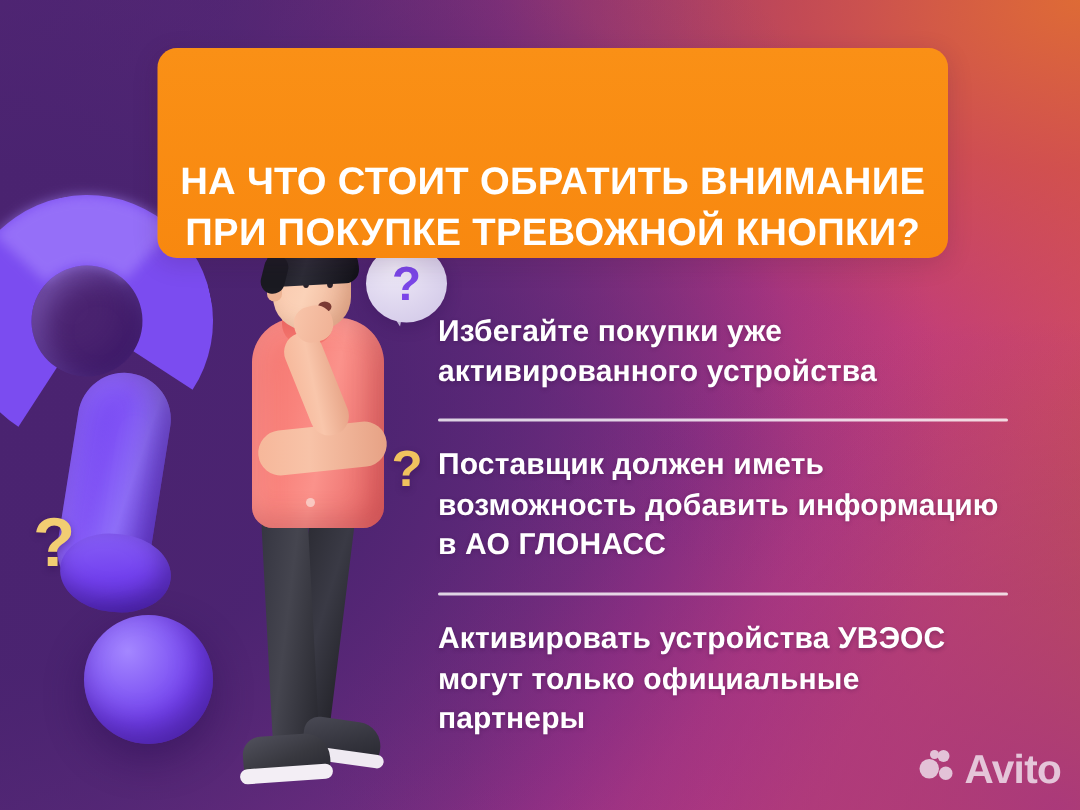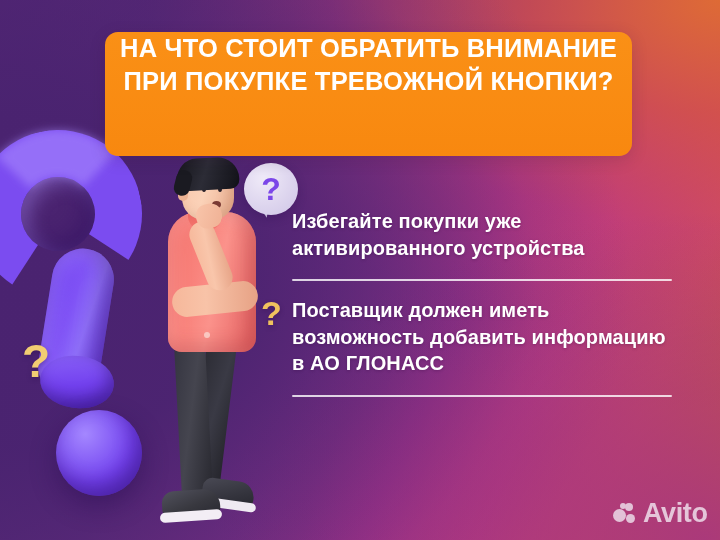--- a/index.html
+++ b/index.html
@@ -397,25 +397,25 @@
     color: #7b46e8;
     line-height: 1;
   }
 
   
   .headline {
     position: absolute;
     left: 105px;
     top: 32px;
     width: 527px;
-    height: 124px;
+    height: 140px;
     background: linear-gradient(180deg,#fa9016 0%, #f8880f 100%);
     border-radius: 13px;
     display: flex;
-    align-items: flex-start;
+    align-items: flex-end;
     justify-content: center;
     box-shadow: 0 4px 16px rgba(60,20,60,0.18);
   }
   .headline-text {
     color: #ffffff;
     font-size: 25.5px;
     font-weight: 700;
     line-height: 1.31;
     letter-spacing: 0.2px;
     text-align: center;
@@ -447,21 +447,21 @@
   }
   .p2 { margin-top: 0; }
   .p3 { margin-top: 0; }
 
   
   .avito {
     position: absolute;
     left: 613px;
     top: 500px;
     display: flex;
-    align-items: flex-end;
+    align-items: flex-start;
     gap: 4px;
     opacity: 0.80;
   }
   .avito-mark {
     position: relative;
     width: 26px;
     height: 24px;
   }
   .avito-mark i {
     position: absolute;
@@ -536,20 +536,21 @@
 
   <div class="headline">
     <div class="headline-text">НА ЧТО СТОИТ ОБРАТИТЬ ВНИМАНИЕ ПРИ ПОКУПКЕ ТРЕВОЖНОЙ КНОПКИ?</div>
   </div>
 
   <div class="points">
     <div class="point-text p1">Избегайте покупки уже активированного устройства</div>
     <div class="divider"></div>
     <div class="point-text p2">Поставщик должен иметь возможность добавить информацию в АО ГЛОНАСС</div>
     <div class="divider"></div>
+    <div class="point-text p3">Активировать устройства УВЭОС могут только официальные партнеры</div>
   </div>
 
   <div class="avito">
     <div class="avito-mark">
       <i class="d1"></i>
       <i class="d4"></i>
       <i class="d2"></i>
       <i class="d3"></i>
     </div>
     <div class="avito-word">Avito</div>

